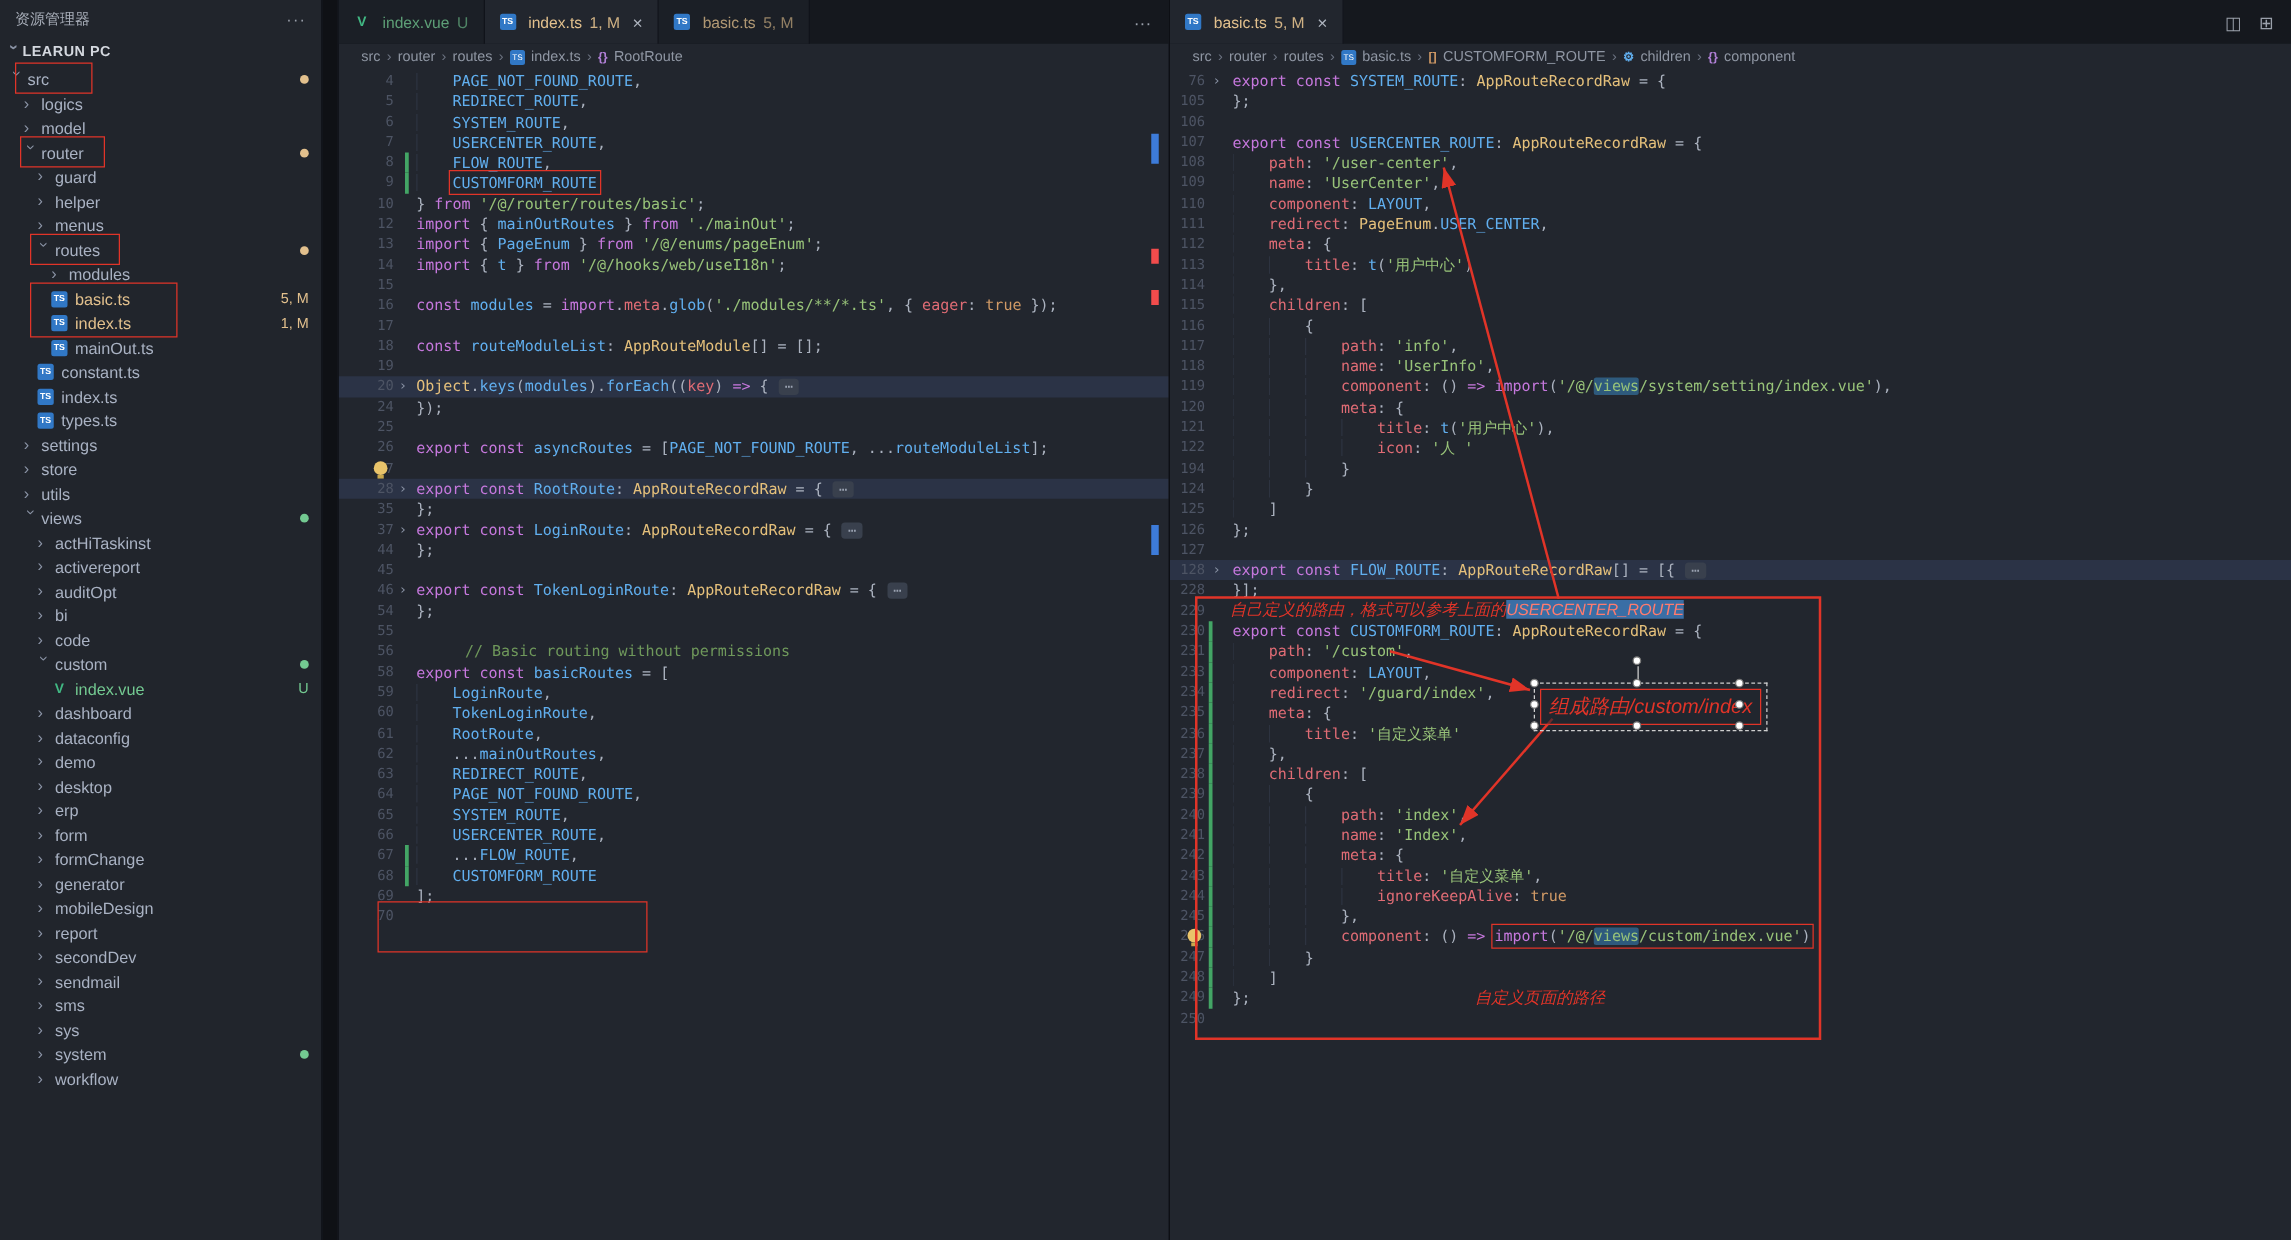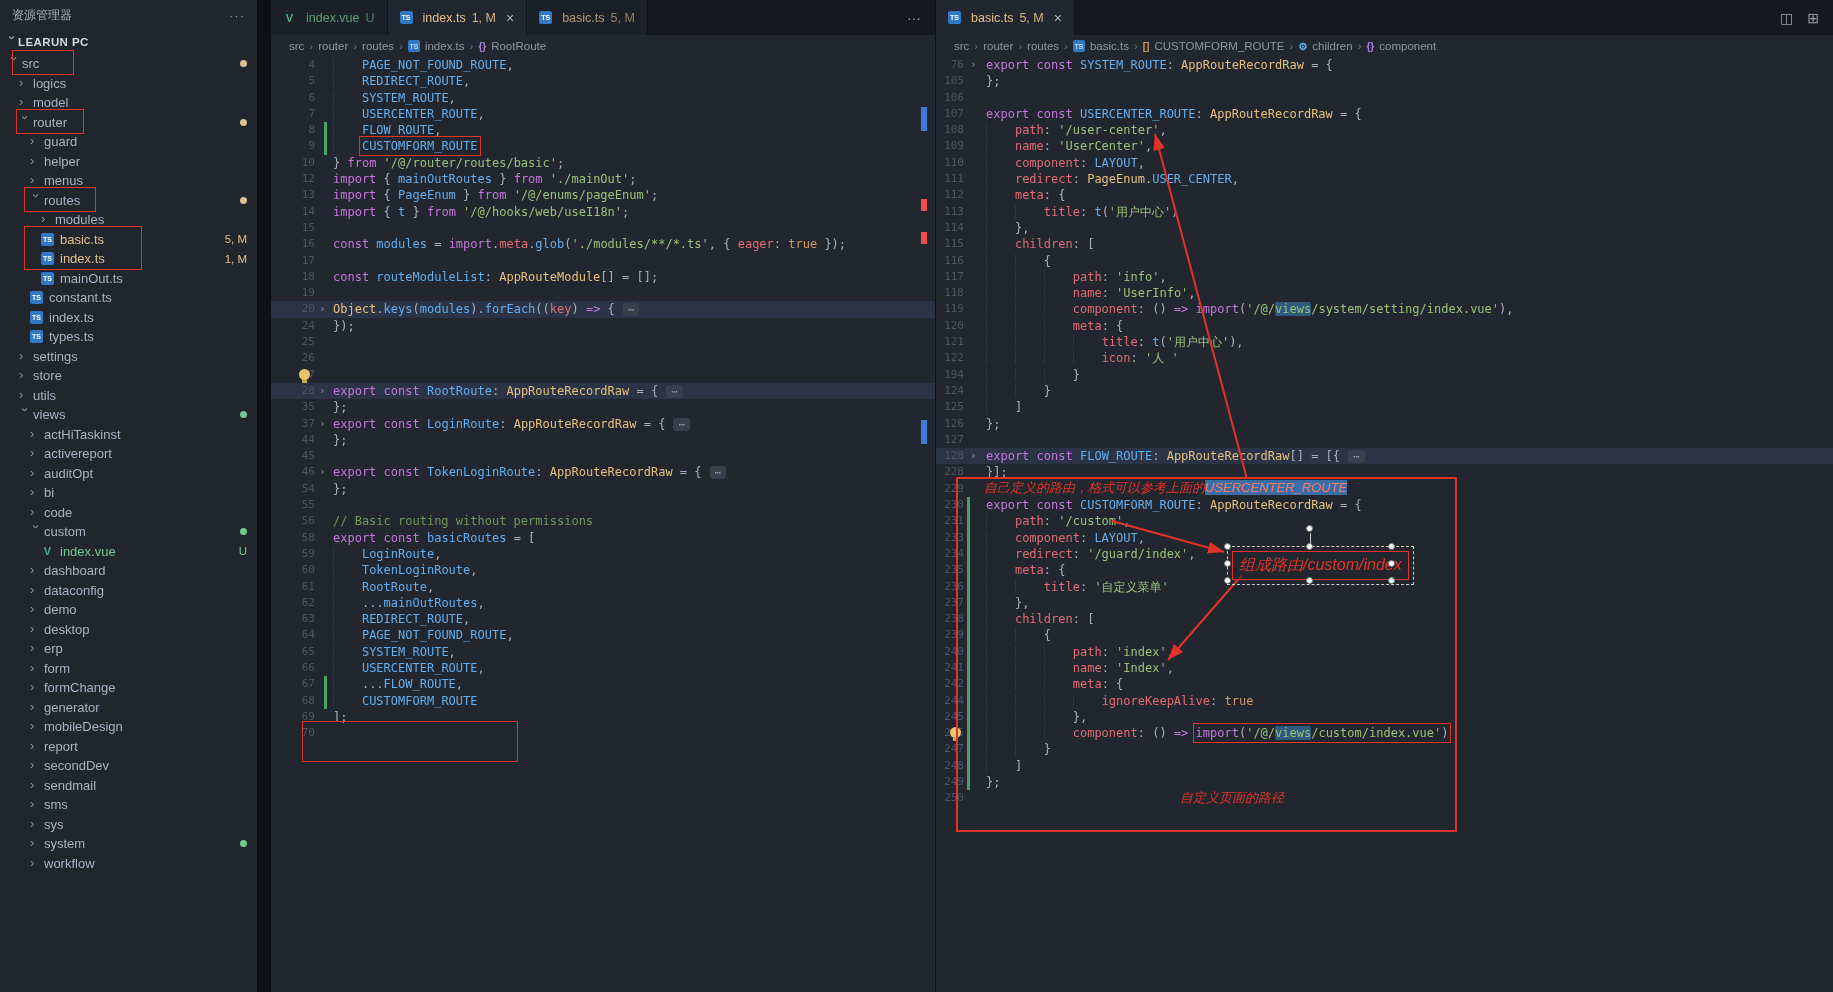--- a/index.html
+++ b/index.html
@@ -55,21 +55,21 @@
   .cl.hlrow { background:#2b3346; }
   .ln { position:absolute; left:0; top:0; width:44px; text-align:right; color:#4d5464; font-size:11px; }
   .g-right .ln { width:28px; }
   .fold { position:absolute; left:48px; top:0; color:#8a93a5; font-size:11px; }
   .g-right .fold { left:34px; }
   .gitbar { position:absolute; left:53px; top:0; bottom:0; width:3px; background:#43a565; }
   .g-right .gitbar { left:31px; }
   .ct { display:inline-block; margin-left:62px; }
   .g-right .ct { margin-left:50px; }
   .d { color:#abb2bf; } .k { color:#c678dd; } .s { color:#98c379; } .p { color:#e06c75; }
-  .v { color:#61afef; } .t { color:#e5c07b; } .n2 { color:#d19a66; } .c { color:#6f985b; }
+  .v { color:#61afef; } .t { color:#e5c07b; } .n2 { color:#d19a66; } .c { color:#6f985b;margin-left:39px; }
   .fe { background:#39404d; color:#9aa2b1; border-radius:3px; padding:0 5px; margin-left:8px; font-size:11px; }
   .hl { background:#2e5a7d; border-radius:2px; }
   .rbx { outline:1.5px solid #e13428; outline-offset:2px; }
   .ind { box-shadow:inset 1px 0 0 #2d3340; }
   .bulb { position:absolute; left:28px; top:2px; width:11px; height:11px; border-radius:50%;
           background:#e9c46a; }
   .bulb::after { content:""; position:absolute; left:3px; bottom:-3px; width:5px; height:3px; background:#c9a84c; }
   .g-right .bulb { left:14px; }
 
   
@@ -383,21 +383,21 @@
         <div class="cl"><span class="ln">13</span><span class="ct"><span class="k">import</span><span class="d"> { </span><span class="v">PageEnum</span><span class="d"> } </span><span class="k">from</span><span class="d"> </span><span class="s">'/@/enums/pageEnum'</span><span class="d">;</span></span></div>
         <div class="cl"><span class="ln">14</span><span class="ct"><span class="k">import</span><span class="d"> { </span><span class="v">t</span><span class="d"> } </span><span class="k">from</span><span class="d"> </span><span class="s">'/@/hooks/web/useI18n'</span><span class="d">;</span></span></div>
         <div class="cl"><span class="ln">15</span><span class="ct"></span></div>
         <div class="cl"><span class="ln">16</span><span class="ct"><span class="k">const</span><span class="d"> </span><span class="v">modules</span><span class="d"> = </span><span class="k">import</span><span class="d">.</span><span class="p">meta</span><span class="d">.</span><span class="v">glob</span><span class="d">(</span><span class="s">'./modules/**/*.ts'</span><span class="d">, { </span><span class="p">eager</span><span class="d">: </span><span class="n2">true</span><span class="d"> });</span></span></div>
         <div class="cl"><span class="ln">17</span><span class="ct"></span></div>
         <div class="cl"><span class="ln">18</span><span class="ct"><span class="k">const</span><span class="d"> </span><span class="v">routeModuleList</span><span class="d">: </span><span class="t">AppRouteModule</span><span class="d">[] = [];</span></span></div>
         <div class="cl"><span class="ln">19</span><span class="ct"></span></div>
         <div class="cl hlrow"><span class="ln">20</span><span class="fold">›</span><span class="ct"><span class="t">Object</span><span class="d">.</span><span class="v">keys</span><span class="d">(</span><span class="v">modules</span><span class="d">).</span><span class="v">forEach</span><span class="d">((</span><span class="p">key</span><span class="d">) </span><span class="k">=&gt;</span><span class="d"> {</span><span class="fe">⋯</span></span></div>
         <div class="cl"><span class="ln">24</span><span class="ct"><span class="d">});</span></span></div>
         <div class="cl"><span class="ln">25</span><span class="ct"></span></div>
-        <div class="cl"><span class="ln">26</span></div>
+        <div class="cl"><span class="ln">26</span><span class="ct"><span class="k">export</span><span class="d"> </span><span class="k">const</span><span class="d"> </span><span class="v">asyncRoutes</span><span class="d"> = [</span><span class="v">PAGE_NOT_FOUND_ROUTE</span><span class="d">, ...</span><span class="v">routeModuleList</span><span class="d">];</span></span></div>
         <div class="cl"><span class="ln">27</span><span class="bulb"></span><span class="ct"></span></div>
         <div class="cl hlrow"><span class="ln">28</span><span class="fold">›</span><span class="ct"><span class="k">export</span><span class="d"> </span><span class="k">const</span><span class="d"> </span><span class="v">RootRoute</span><span class="d">: </span><span class="t">AppRouteRecordRaw</span><span class="d"> = {</span><span class="fe">⋯</span></span></div>
         <div class="cl"><span class="ln">35</span><span class="ct"><span class="d">};</span></span></div>
         <div class="cl"><span class="ln">37</span><span class="fold">›</span><span class="ct"><span class="k">export</span><span class="d"> </span><span class="k">const</span><span class="d"> </span><span class="v">LoginRoute</span><span class="d">: </span><span class="t">AppRouteRecordRaw</span><span class="d"> = {</span><span class="fe">⋯</span></span></div>
         <div class="cl"><span class="ln">44</span><span class="ct"><span class="d">};</span></span></div>
         <div class="cl"><span class="ln">45</span><span class="ct"></span></div>
         <div class="cl"><span class="ln">46</span><span class="fold">›</span><span class="ct"><span class="k">export</span><span class="d"> </span><span class="k">const</span><span class="d"> </span><span class="v">TokenLoginRoute</span><span class="d">: </span><span class="t">AppRouteRecordRaw</span><span class="d"> = {</span><span class="fe">⋯</span></span></div>
         <div class="cl"><span class="ln">54</span><span class="ct"><span class="d">};</span></span></div>
         <div class="cl"><span class="ln">55</span><span class="ct"></span></div>
         <div class="cl"><span class="ln">56</span><span class="ct"><span class="c">// Basic routing without permissions</span></span></div>
@@ -491,20 +491,21 @@
         <div class="cl"><span class="ln">233</span><span class="gitbar"></span><span class="ct"><span class="d ind">    </span><span class="p">component</span><span class="d">: </span><span class="v">LAYOUT</span><span class="d">,</span></span></div>
         <div class="cl"><span class="ln">234</span><span class="gitbar"></span><span class="ct"><span class="d ind">    </span><span class="p">redirect</span><span class="d">: </span><span class="s">'/guard/index'</span><span class="d">,</span></span></div>
         <div class="cl"><span class="ln">235</span><span class="gitbar"></span><span class="ct"><span class="d ind">    </span><span class="p">meta</span><span class="d">: {</span></span></div>
         <div class="cl"><span class="ln">236</span><span class="gitbar"></span><span class="ct"><span class="d ind">    </span><span class="d ind">    </span><span class="p">title</span><span class="d">: </span><span class="s">'自定义菜单'</span></span></div>
         <div class="cl"><span class="ln">237</span><span class="gitbar"></span><span class="ct"><span class="d ind">    </span><span class="d">},</span></span></div>
         <div class="cl"><span class="ln">238</span><span class="gitbar"></span><span class="ct"><span class="d ind">    </span><span class="p">children</span><span class="d">: [</span></span></div>
         <div class="cl"><span class="ln">239</span><span class="gitbar"></span><span class="ct"><span class="d ind">    </span><span class="d ind">    </span><span class="d">{</span></span></div>
         <div class="cl"><span class="ln">240</span><span class="gitbar"></span><span class="ct"><span class="d ind">    </span><span class="d ind">    </span><span class="d ind">    </span><span class="p">path</span><span class="d">: </span><span class="s">'index'</span><span class="d">,</span></span></div>
         <div class="cl"><span class="ln">241</span><span class="gitbar"></span><span class="ct"><span class="d ind">    </span><span class="d ind">    </span><span class="d ind">    </span><span class="p">name</span><span class="d">: </span><span class="s">'Index'</span><span class="d">,</span></span></div>
         <div class="cl"><span class="ln">242</span><span class="gitbar"></span><span class="ct"><span class="d ind">    </span><span class="d ind">    </span><span class="d ind">    </span><span class="p">meta</span><span class="d">: {</span></span></div>
+        <div class="cl"><span class="ln">243</span><span class="gitbar"></span><span class="ct"><span class="d ind">    </span><span class="d ind">    </span><span class="d ind">    </span><span class="d ind">    </span><span class="p">title</span><span class="d">: </span><span class="s">'自定义菜单'</span><span class="d">,</span></span></div>
         <div class="cl"><span class="ln">244</span><span class="gitbar"></span><span class="ct"><span class="d ind">    </span><span class="d ind">    </span><span class="d ind">    </span><span class="d ind">    </span><span class="p">ignoreKeepAlive</span><span class="d">: </span><span class="n2">true</span></span></div>
         <div class="cl"><span class="ln">245</span><span class="gitbar"></span><span class="ct"><span class="d ind">    </span><span class="d ind">    </span><span class="d ind">    </span><span class="d">},</span></span></div>
         <div class="cl"><span class="ln">246</span><span class="gitbar"></span><span class="bulb"></span><span class="ct"><span class="d ind">    </span><span class="d ind">    </span><span class="d ind">    </span><span class="p">component</span><span class="d">: () </span><span class="k">=&gt;</span><span class="d"> </span><span class="rbx"><span class="k">import</span><span class="d">(</span><span class="s">'/@/</span><span class="s hl">views</span><span class="s">/custom/index.vue'</span><span class="d">)</span></span></span></div>
         <div class="cl"><span class="ln">247</span><span class="gitbar"></span><span class="ct"><span class="d ind">    </span><span class="d ind">    </span><span class="d">}</span></span></div>
         <div class="cl"><span class="ln">248</span><span class="gitbar"></span><span class="ct"><span class="d ind">    </span><span class="d">]</span></span></div>
         <div class="cl"><span class="ln">249</span><span class="gitbar"></span><span class="ct"><span class="d">};</span></span></div>
         <div class="cl"><span class="ln">250</span><span class="ct"></span></div>
       </div>
   </div>
 

